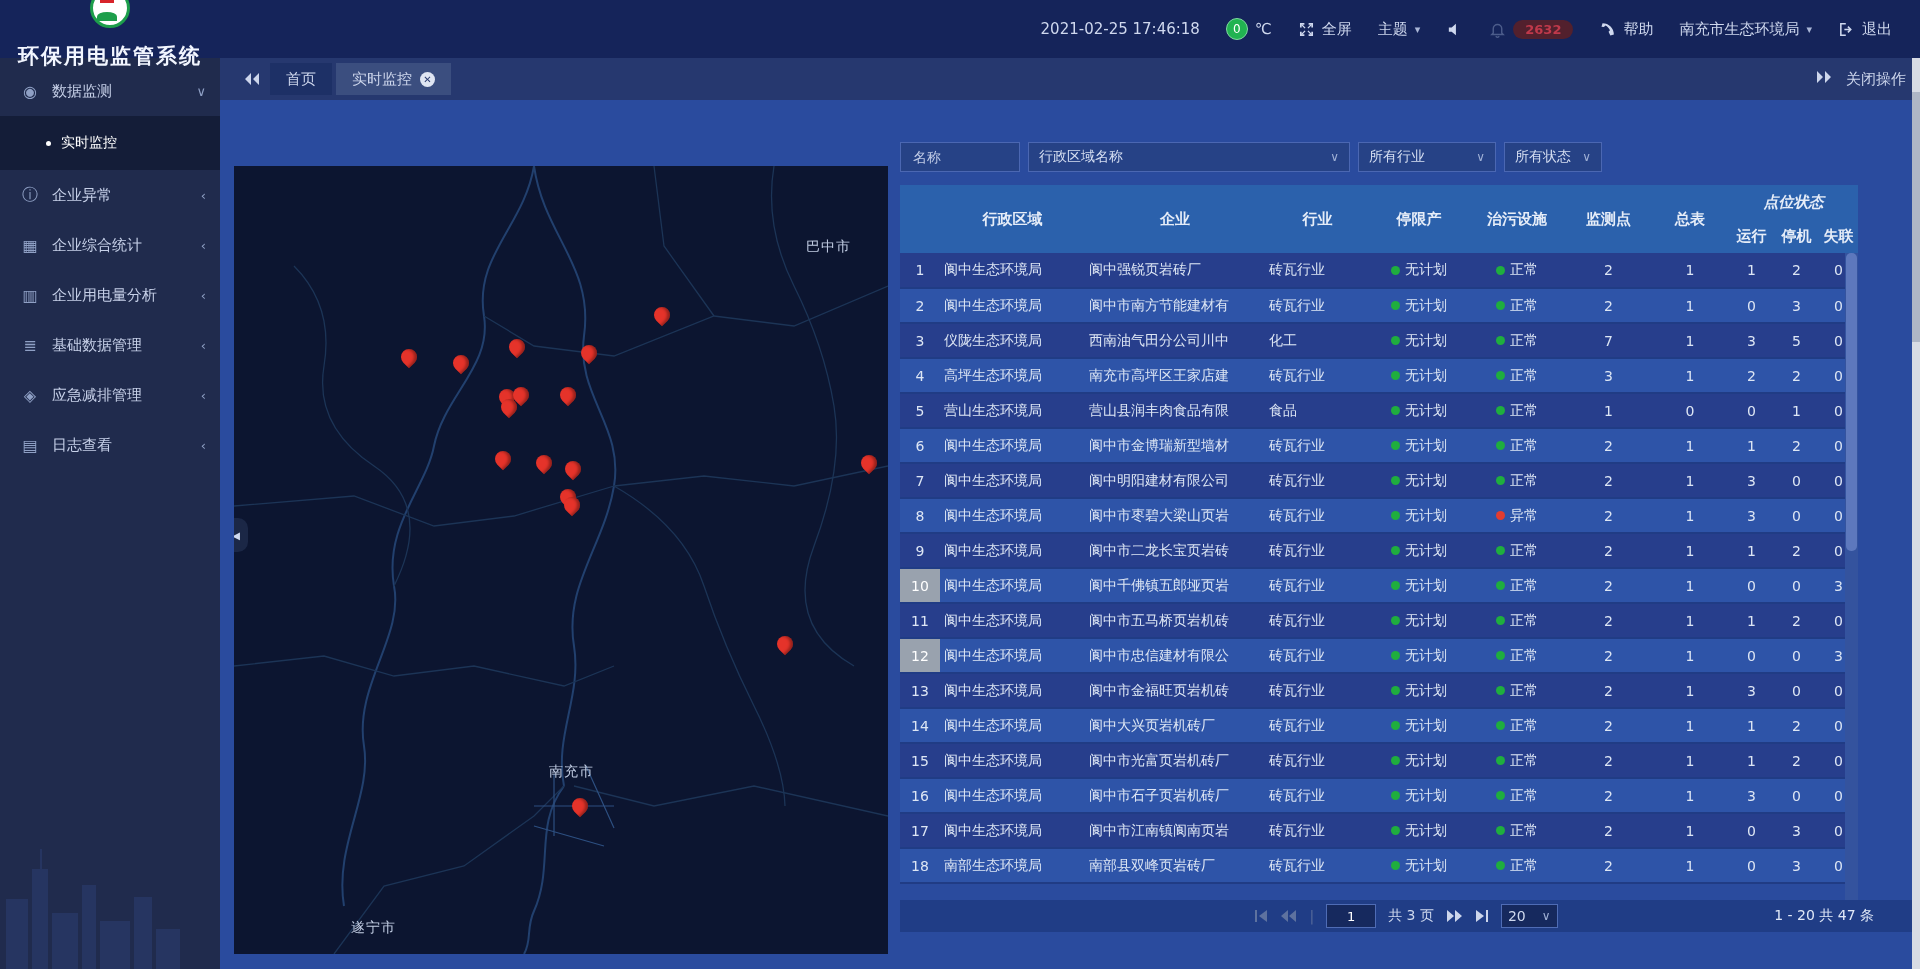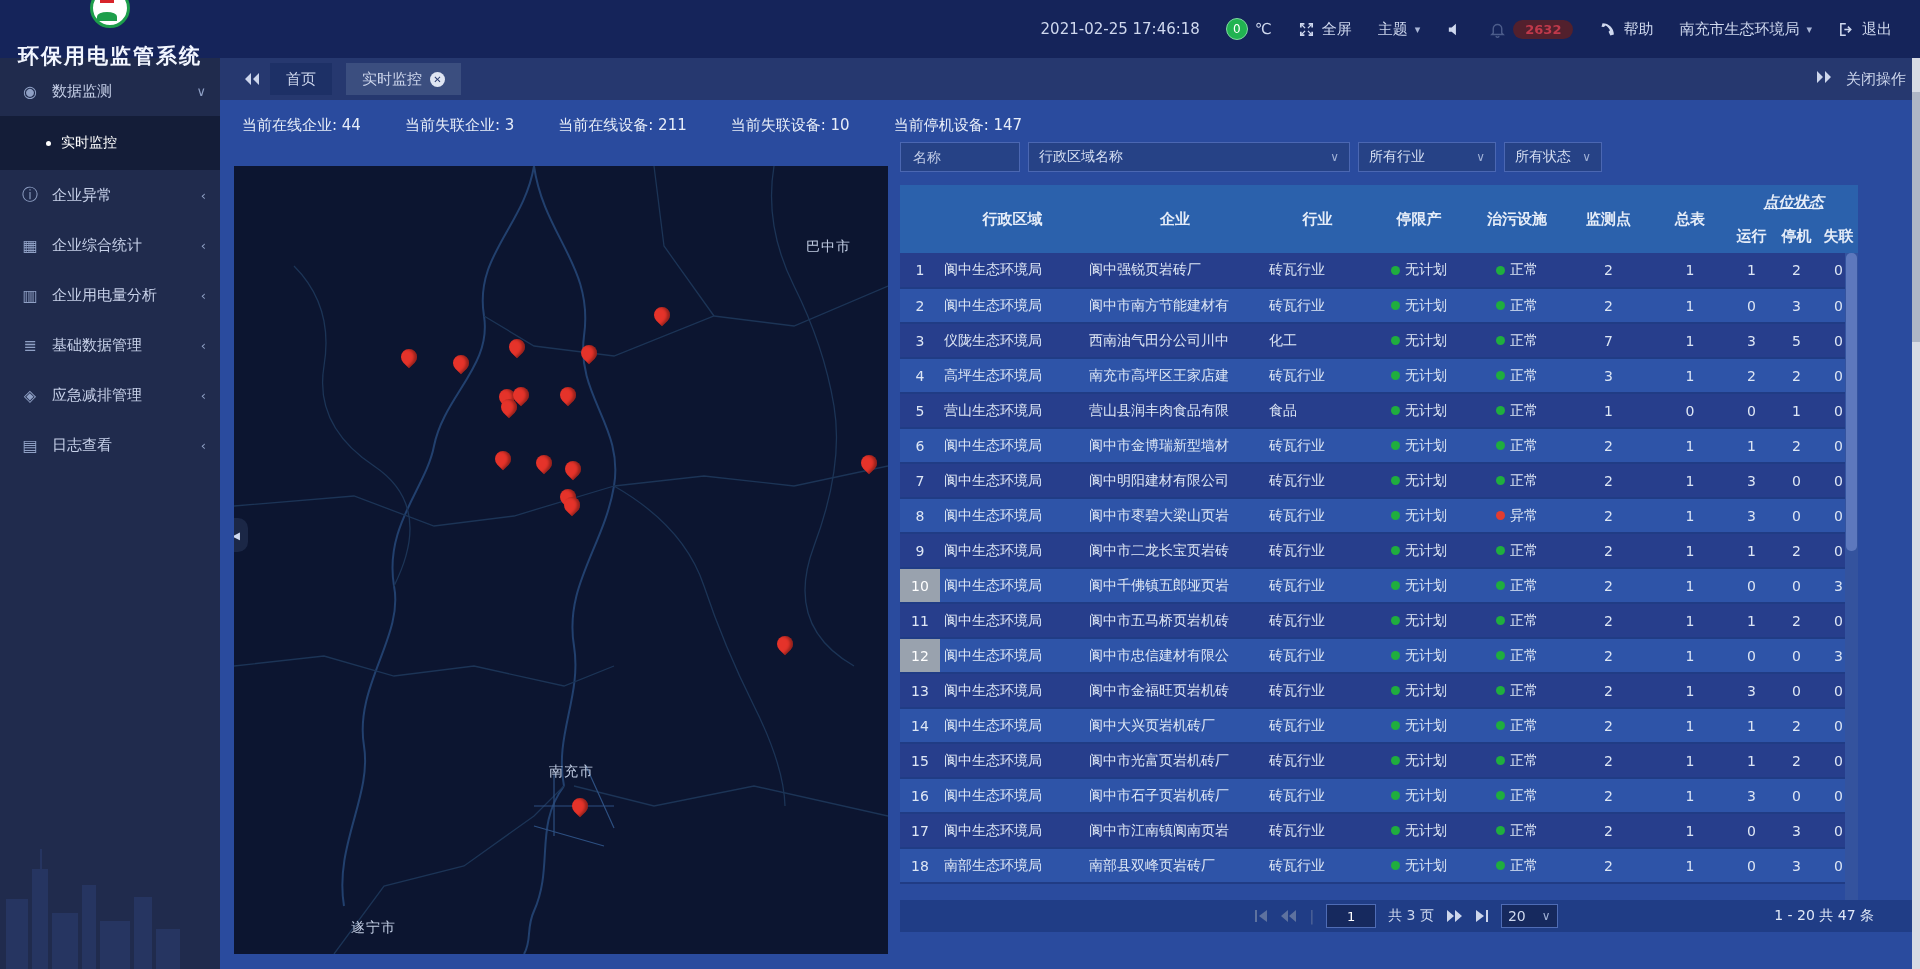--- a/index.html
+++ b/index.html
@@ -67,21 +67,21 @@
   .fbox{height:30px;background:#264286;border:1px solid #4b67b2;box-sizing:border-box;display:flex;align-items:center;
         padding:0 10px;color:#d6dff2;font-size:14px;justify-content:space-between;}
   .fbox input{background:transparent;border:none;outline:none;color:#d6dff2;font-size:14px;width:100%;font-family:inherit;}
   .fbox input::placeholder{color:#c0cbe6;}
   .fcaret{color:#9fb0d5;font-size:12px;margin-left:10px;}
 
   
   .tablewrap{position:absolute;left:0;top:43px;width:958px;height:715px;overflow:hidden;}
   table.grid{border-collapse:collapse;table-layout:fixed;width:958px;}
   table.grid th{background:#2b61ac;color:#e6edf8;font-size:15px;font-weight:bold;height:34px;padding:0;}
-  table.grid th.group{font-style:italic;text-decoration:underline;}
+  table.grid th.group{font-style:italic;}
   table.grid td{height:35px;border-bottom:2px solid #203c85;font-size:14px;color:#dde6f4;padding:0 4px;box-sizing:border-box;white-space:nowrap;overflow:hidden;}
   tr.r-odd td{background:#273e8c;}
   tr.r-even td{background:#2e54a8;}
   td.c-num{text-align:center;}
   td.c-num.gray{background:#99a2ae !important;color:#fff;}
   td.c-left{padding-left:12px;}
   td.c-mid{text-align:center;}
   .dot{display:inline-block;width:9px;height:9px;border-radius:50%;margin-right:5px;vertical-align:middle;}
   .table-scrollbar{position:absolute;right:0;top:68px;bottom:0;width:13px;background:#34539e;}
   .table-scrollbar .tsb-thumb{position:absolute;left:1px;right:1px;top:0;height:46%;background:#5d78bd;border-radius:5px;}
@@ -217,46 +217,39 @@
       </g>
     </svg>
   </div>
 
   <div class="tabbar">
     <span class="tab-arrow">
       <svg width="16" height="14" viewBox="0 0 16 14" fill="currentColor">
         <path d="M7 1L1 7l6 6zM15 1L9 7l6 6z"></path>
       </svg>
     </span>
-    <div style="display:flex;gap:10px;" id="tabs-container">
+    <div style="display:flex;" id="tabs-container">
         <div class="tab">
           <span>首页</span>
         </div>
         <div class="tab active">
           <span>实时监控</span>
           <span class="tab-close">✕</span>
         </div>
       </div>
     <div class="tabbar-right">
       <svg width="16" height="14" viewBox="0 0 16 14" fill="currentColor">
         <path d="M1 1l6 6-6 6zM9 1l6 6-6 6z"></path>
       </svg>
       <span>关闭操作</span>
     </div>
   </div>
 
   <div class="content">
 
-    <div class="stats-bar" id="stats-bar">
-        <span>当前在线企业: 44</span>
-        <span>当前失联企业: 3</span>
-        <span>当前在线设备: 211</span>
-        <span>当前失联设备: 10</span>
-        <span>当前停机设备: 147</span>
-      </div>
 
     <div class="map">
       <svg class="roads" width="654" height="788" viewBox="0 0 654 788" fill="none">
         <g stroke="#22406e" stroke-width="2">
           <path d="M300 0 C290 60 240 90 250 150 C258 200 210 230 200 280 C192 322 150 360 160 420"></path>
           <path d="M160 420 C170 470 120 520 130 580 C138 630 100 680 110 740"></path>
           <path d="M300 0 C310 70 360 100 350 170 C342 230 390 260 380 320"></path>
           <path d="M380 320 C370 380 330 420 340 480 C348 530 320 570 330 620"></path>
           <path d="M330 620 C300 660 320 700 300 745 C292 762 298 775 290 788"></path>
         </g>

